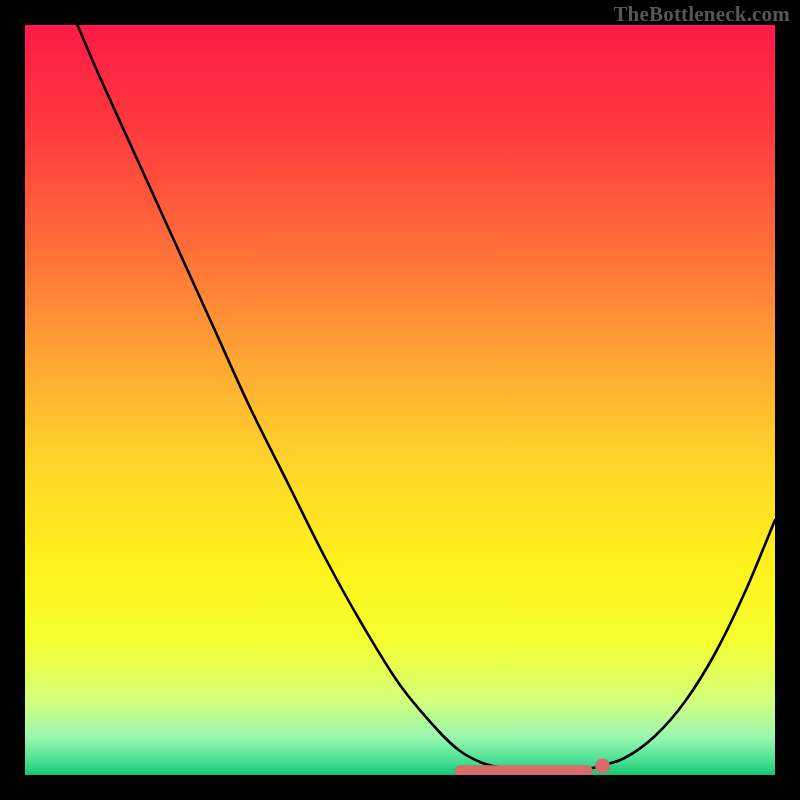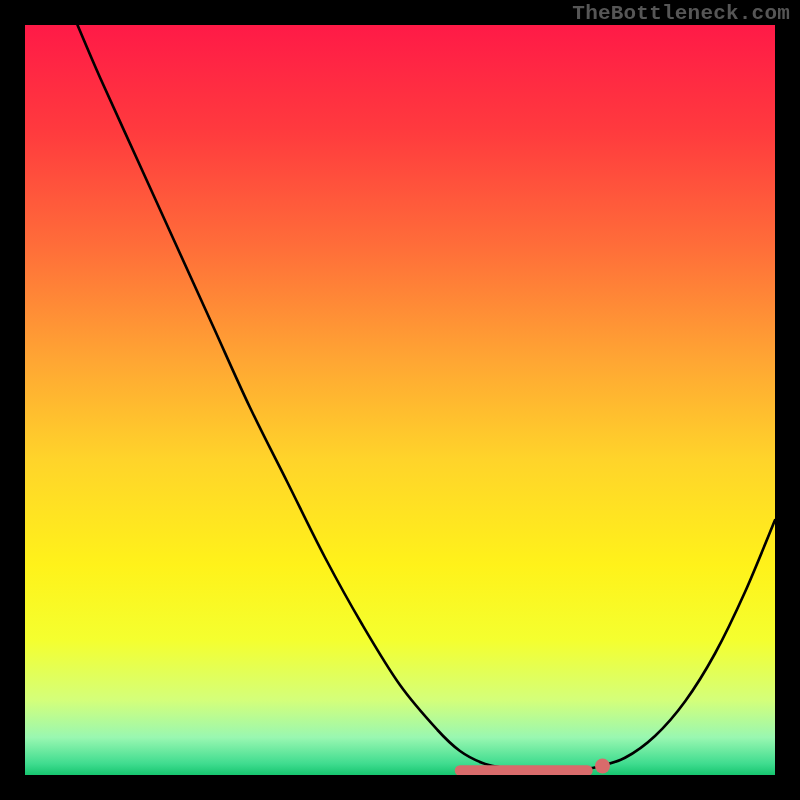--- a/index.html
+++ b/index.html
@@ -37,21 +37,21 @@
     position: absolute;
     left: 0;
     top: 0;
     width: 100%;
     height: 100%;
   }
   .watermark {
     position: absolute;
     top: 2px;
     right: 10px;
-    font-family: Liberation Mono, monospace;
+    font-family: Liberation Serif, serif;
     font-size: 21px;
     font-weight: 600;
     color: #565656;
     letter-spacing: 0.2px;
   }
 </style>
 </head>
 <body>
 
 <div class="frame">

